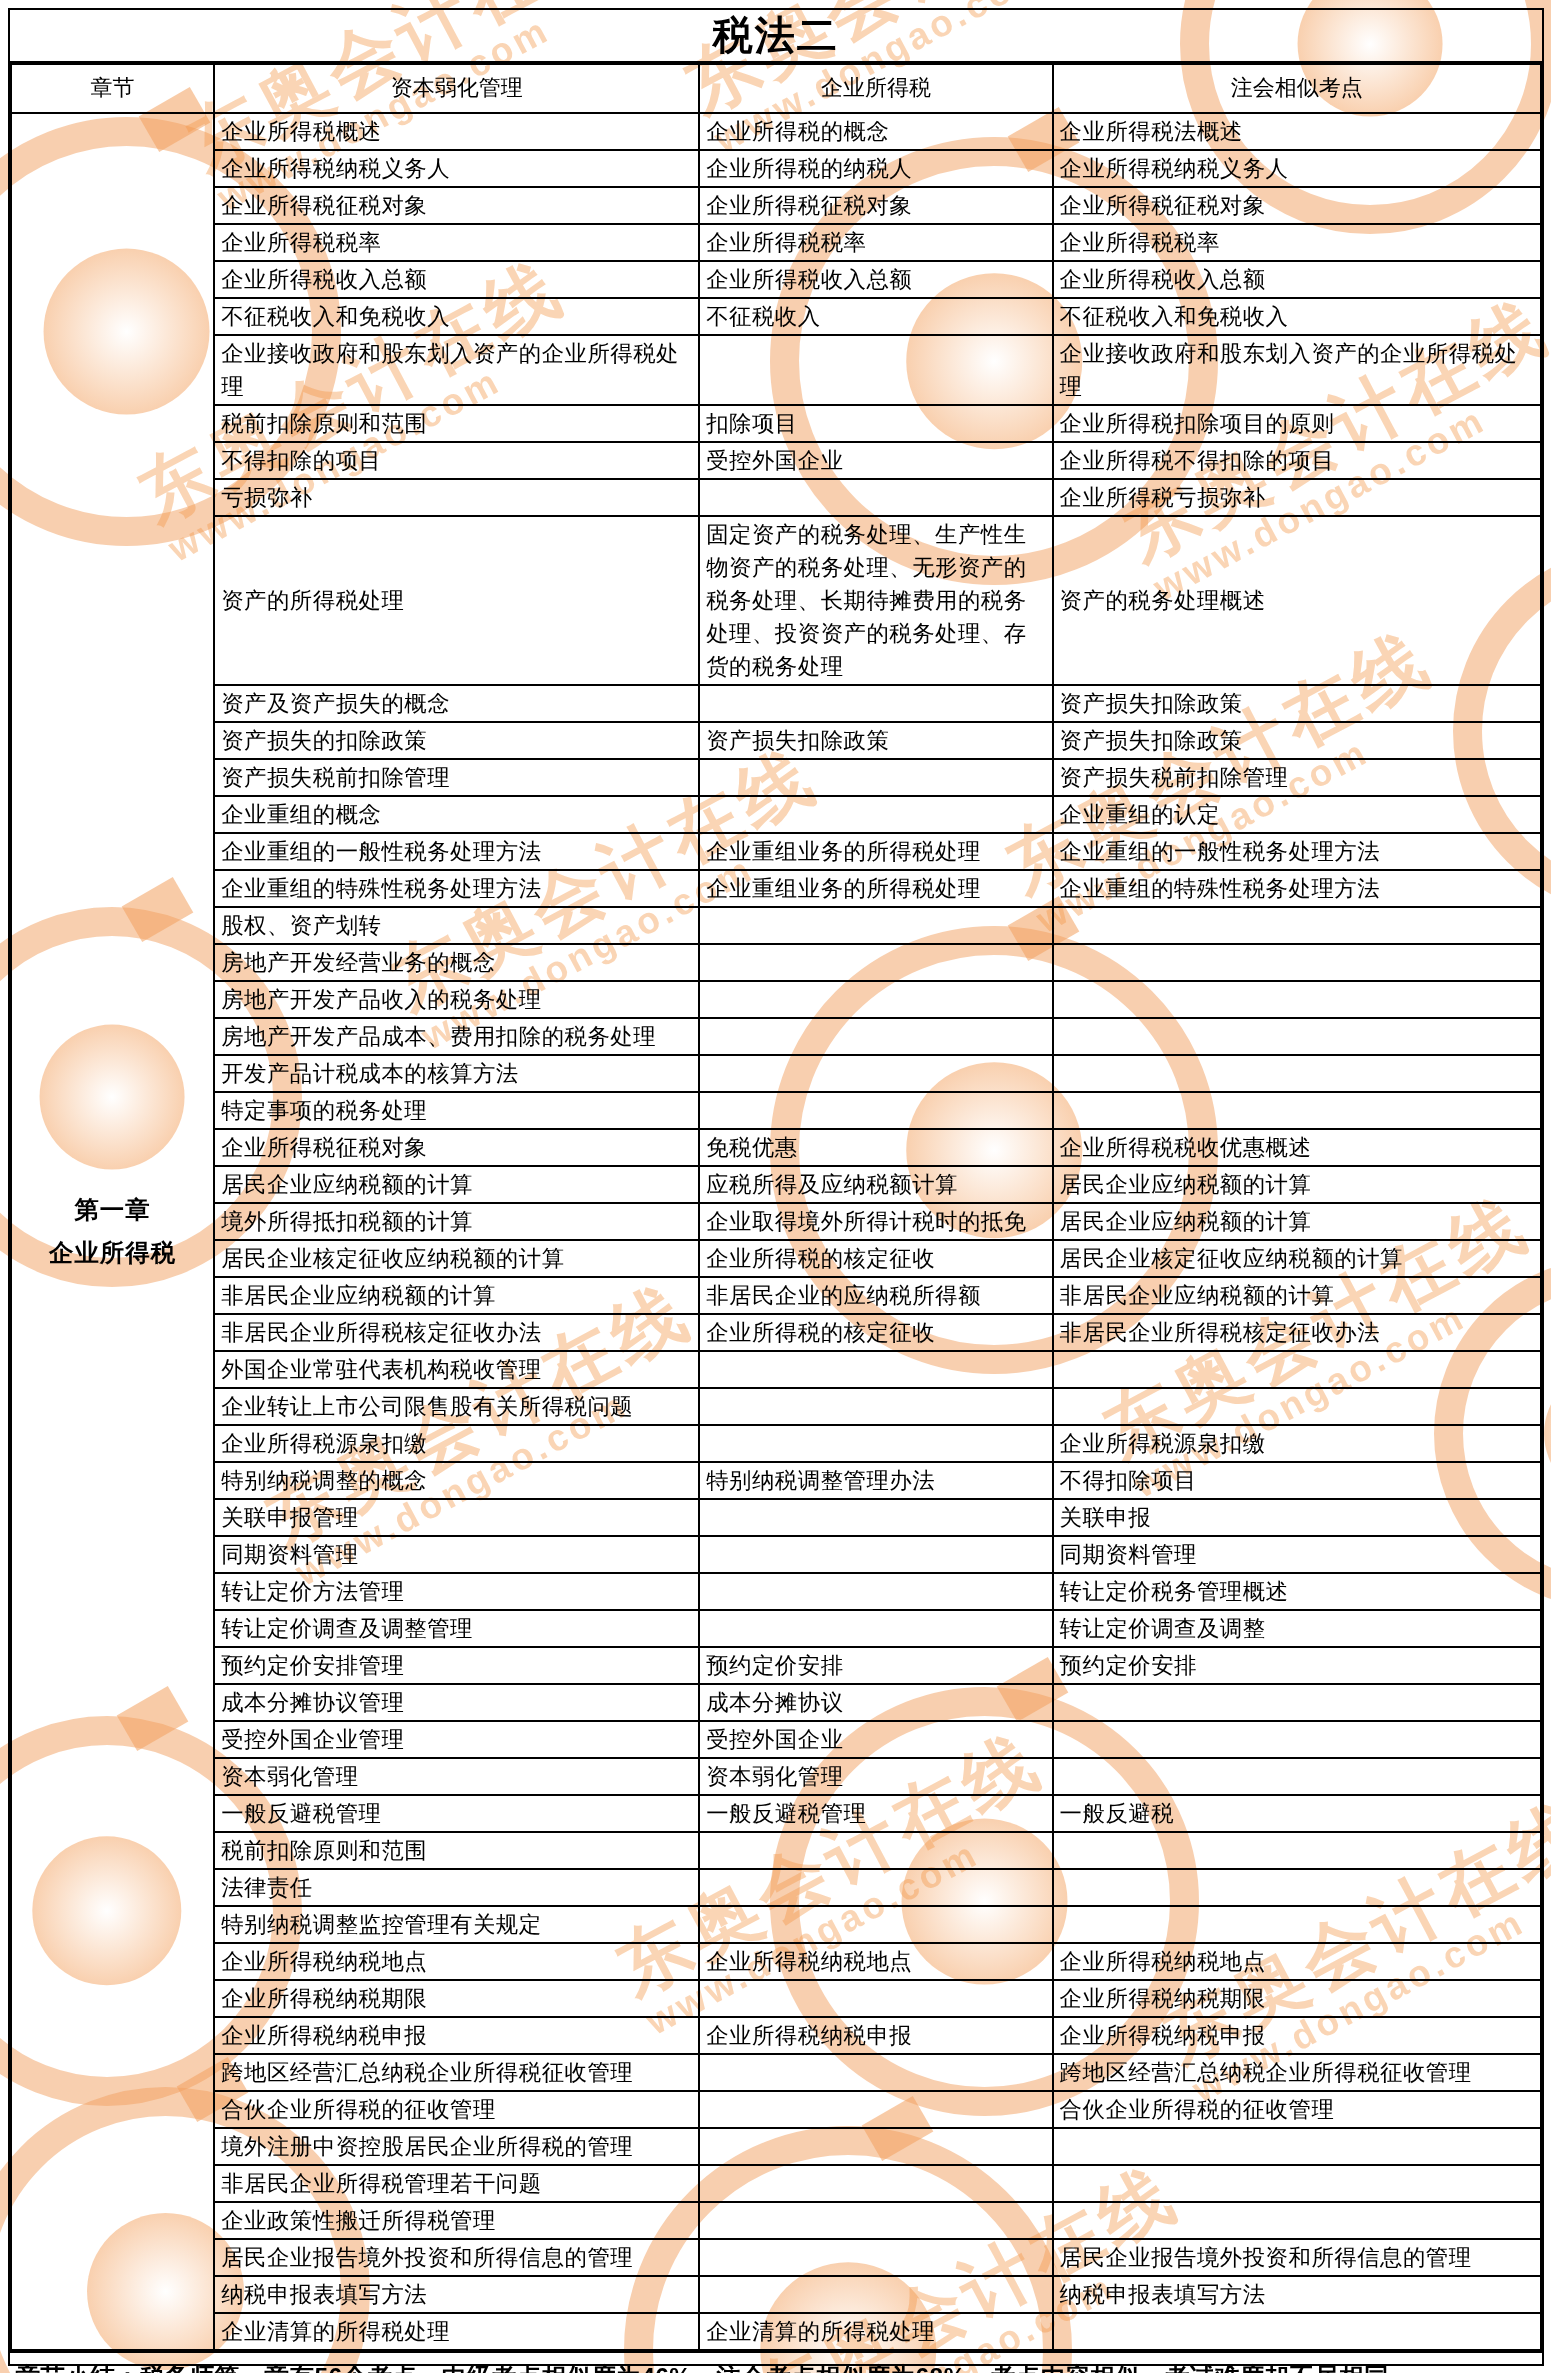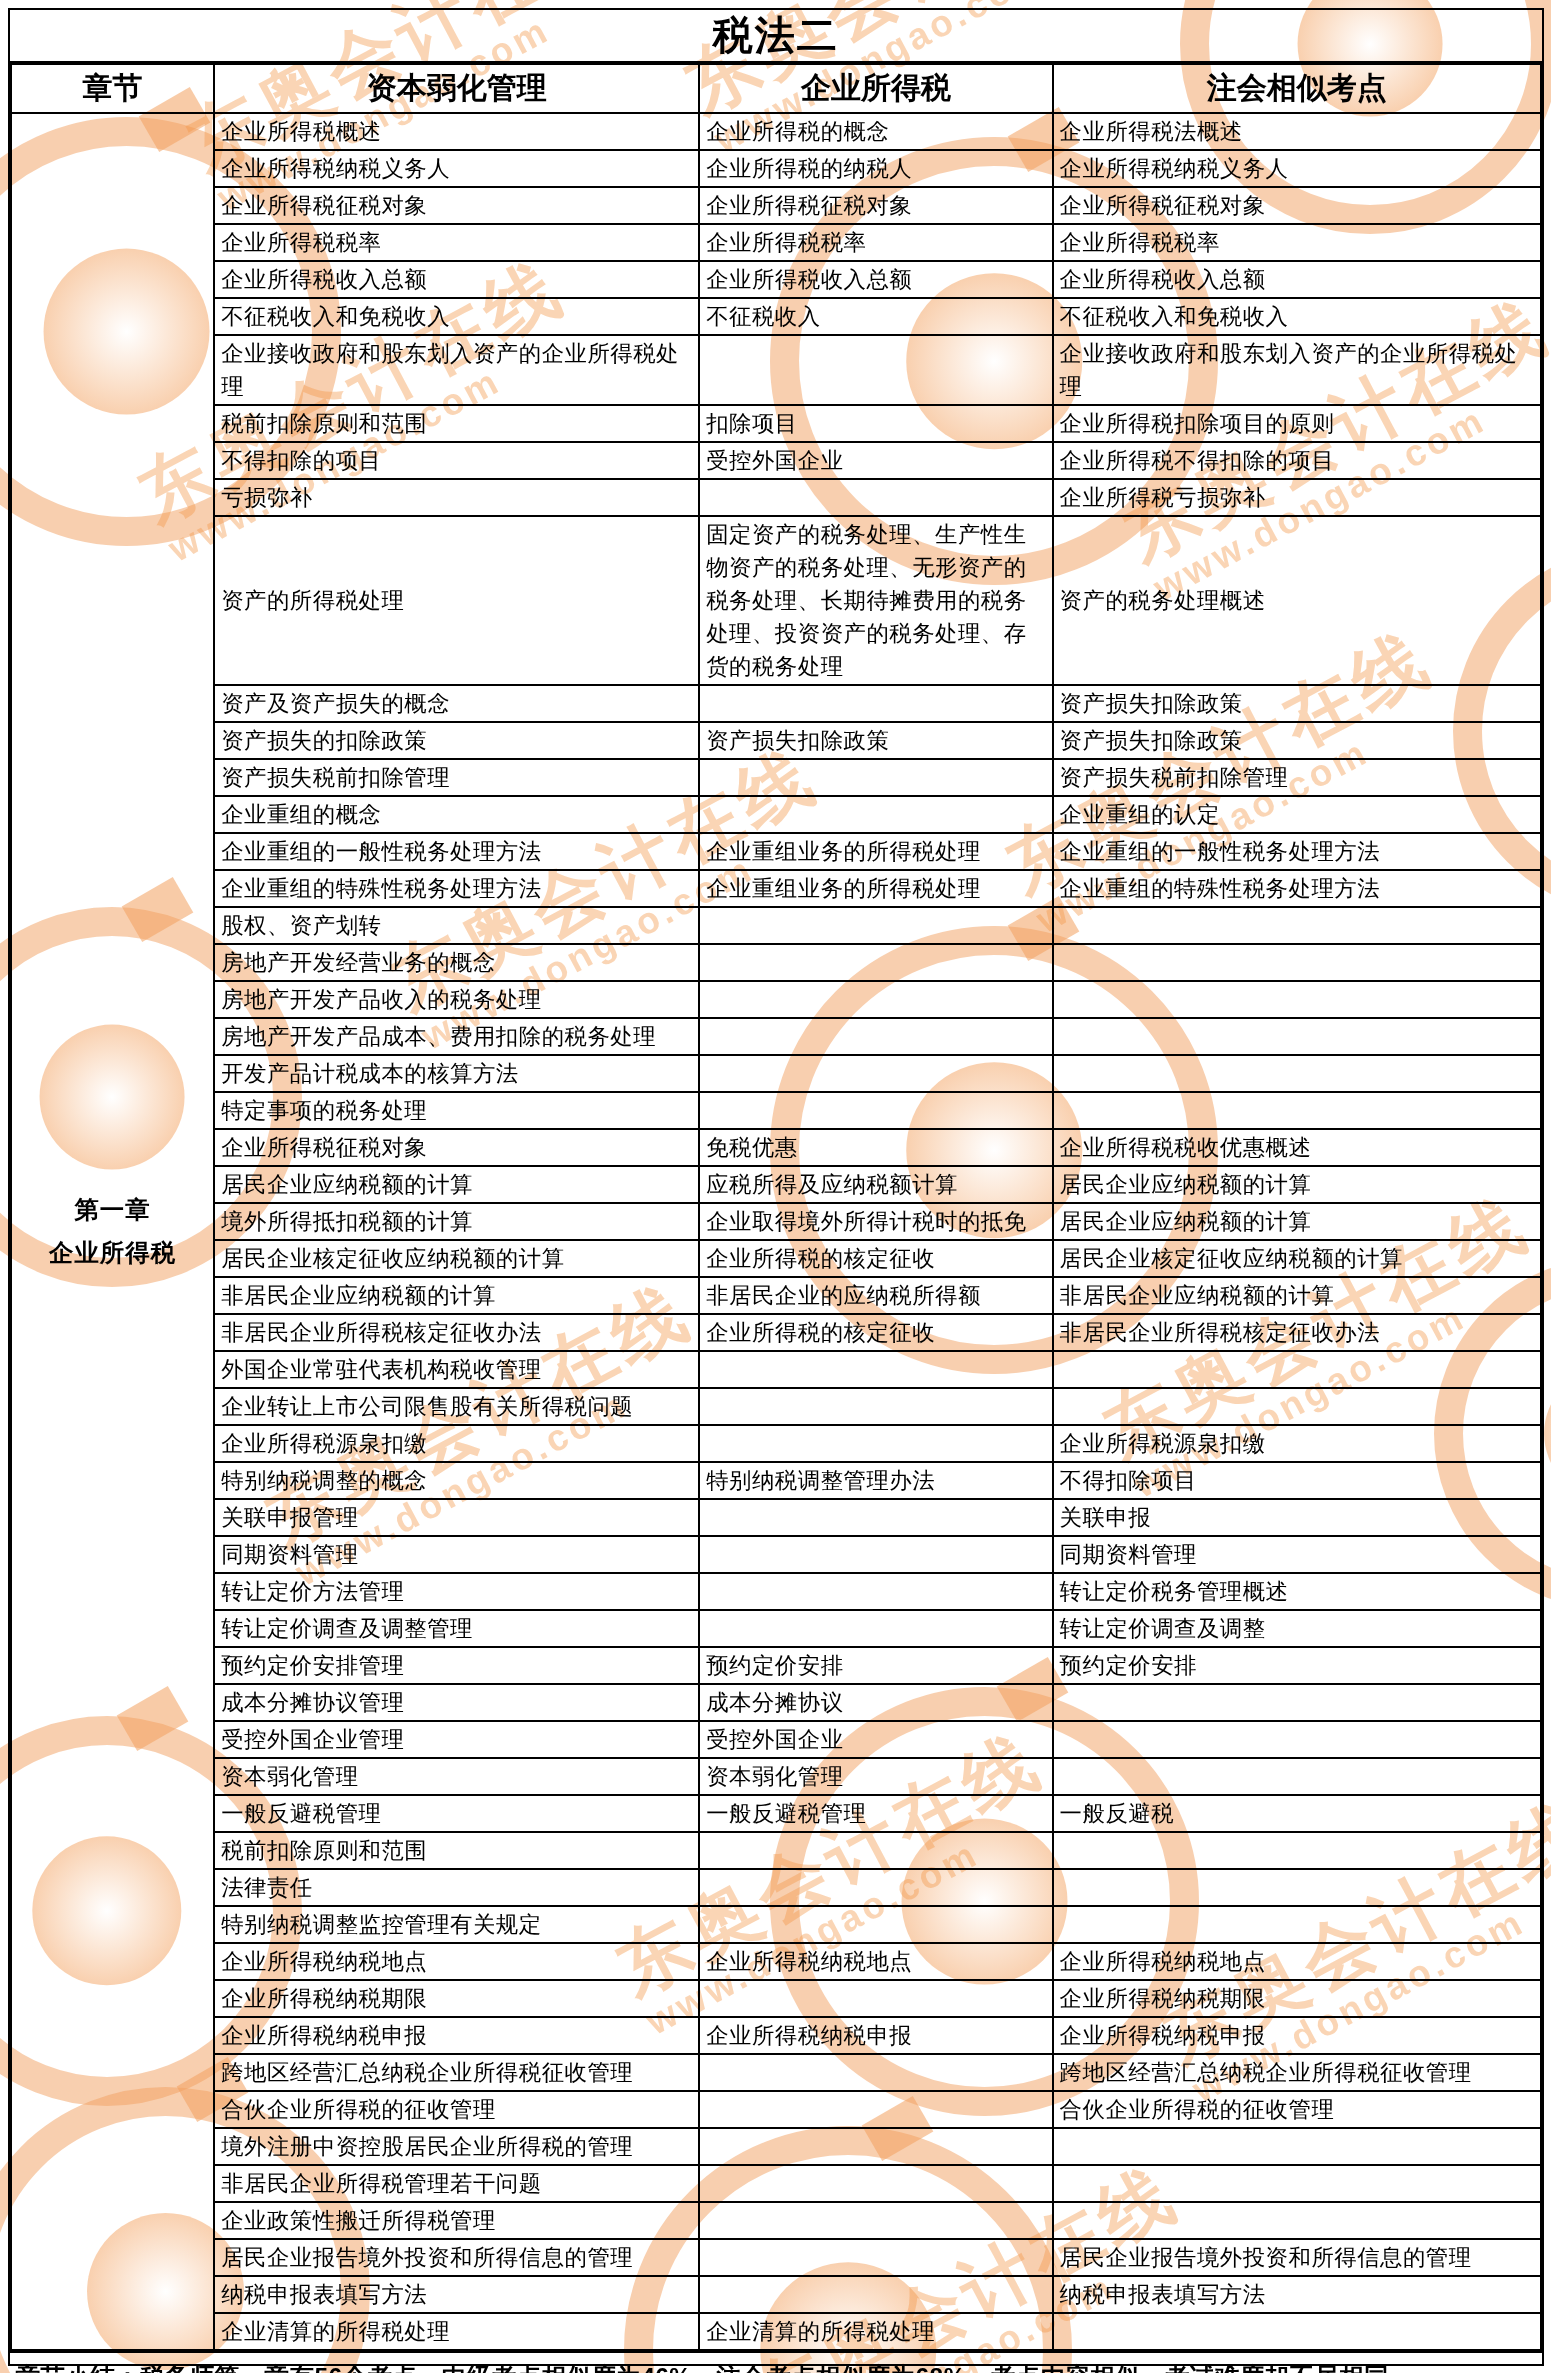--- a/index.html
+++ b/index.html
@@ -20,21 +20,21 @@
   .wm-text .small{font-size:37px;letter-spacing:3.9px;}
 
   
   .sheet{position:absolute;left:7.8px;top:7.8px;width:1536px;height:2358px;z-index:1;
     border:2.9px solid #000;box-sizing:border-box;display:flex;flex-direction:column;}
   .title{height:51px;border-bottom:2.9px solid #000;display:flex;align-items:center;justify-content:center;
     font-size:40px;font-weight:bold;letter-spacing:2px;}
   table{border-collapse:collapse;table-layout:fixed;width:100%;flex:1;}
   col.c1{width:13.3%;} col.c2{width:31.7%;} col.c3{width:23.1%;} col.c4{width:31.9%;}
   th,td{border:2px solid #000;box-sizing:border-box;}
-  th{height:49px;font-size:30px;font-weight:bold;text-align:center;padding:0 3.9px;}
+  th{height:49px;font-size:22px;font-weight:normal;text-align:center;padding:0 3.9px;}
   td{font-size:22.4px;line-height:33px;padding:1px 2.9px 1px 5.9px;vertical-align:middle;
     letter-spacing:0.5px;word-break:break-all;background:transparent;}
   td.chapter-cell{text-align:center;font-weight:bold;font-size:24.4px;line-height:43px;
     letter-spacing:1px;padding:0;}
   .footer{min-height:76px;border-top:2.9px solid #000;font-size:24.4px;font-weight:bold;
     padding:7.8px 5.9px 0 5.9px;box-sizing:border-box;letter-spacing:0.5px;}
 </style>
 </head>
 <body>
 

